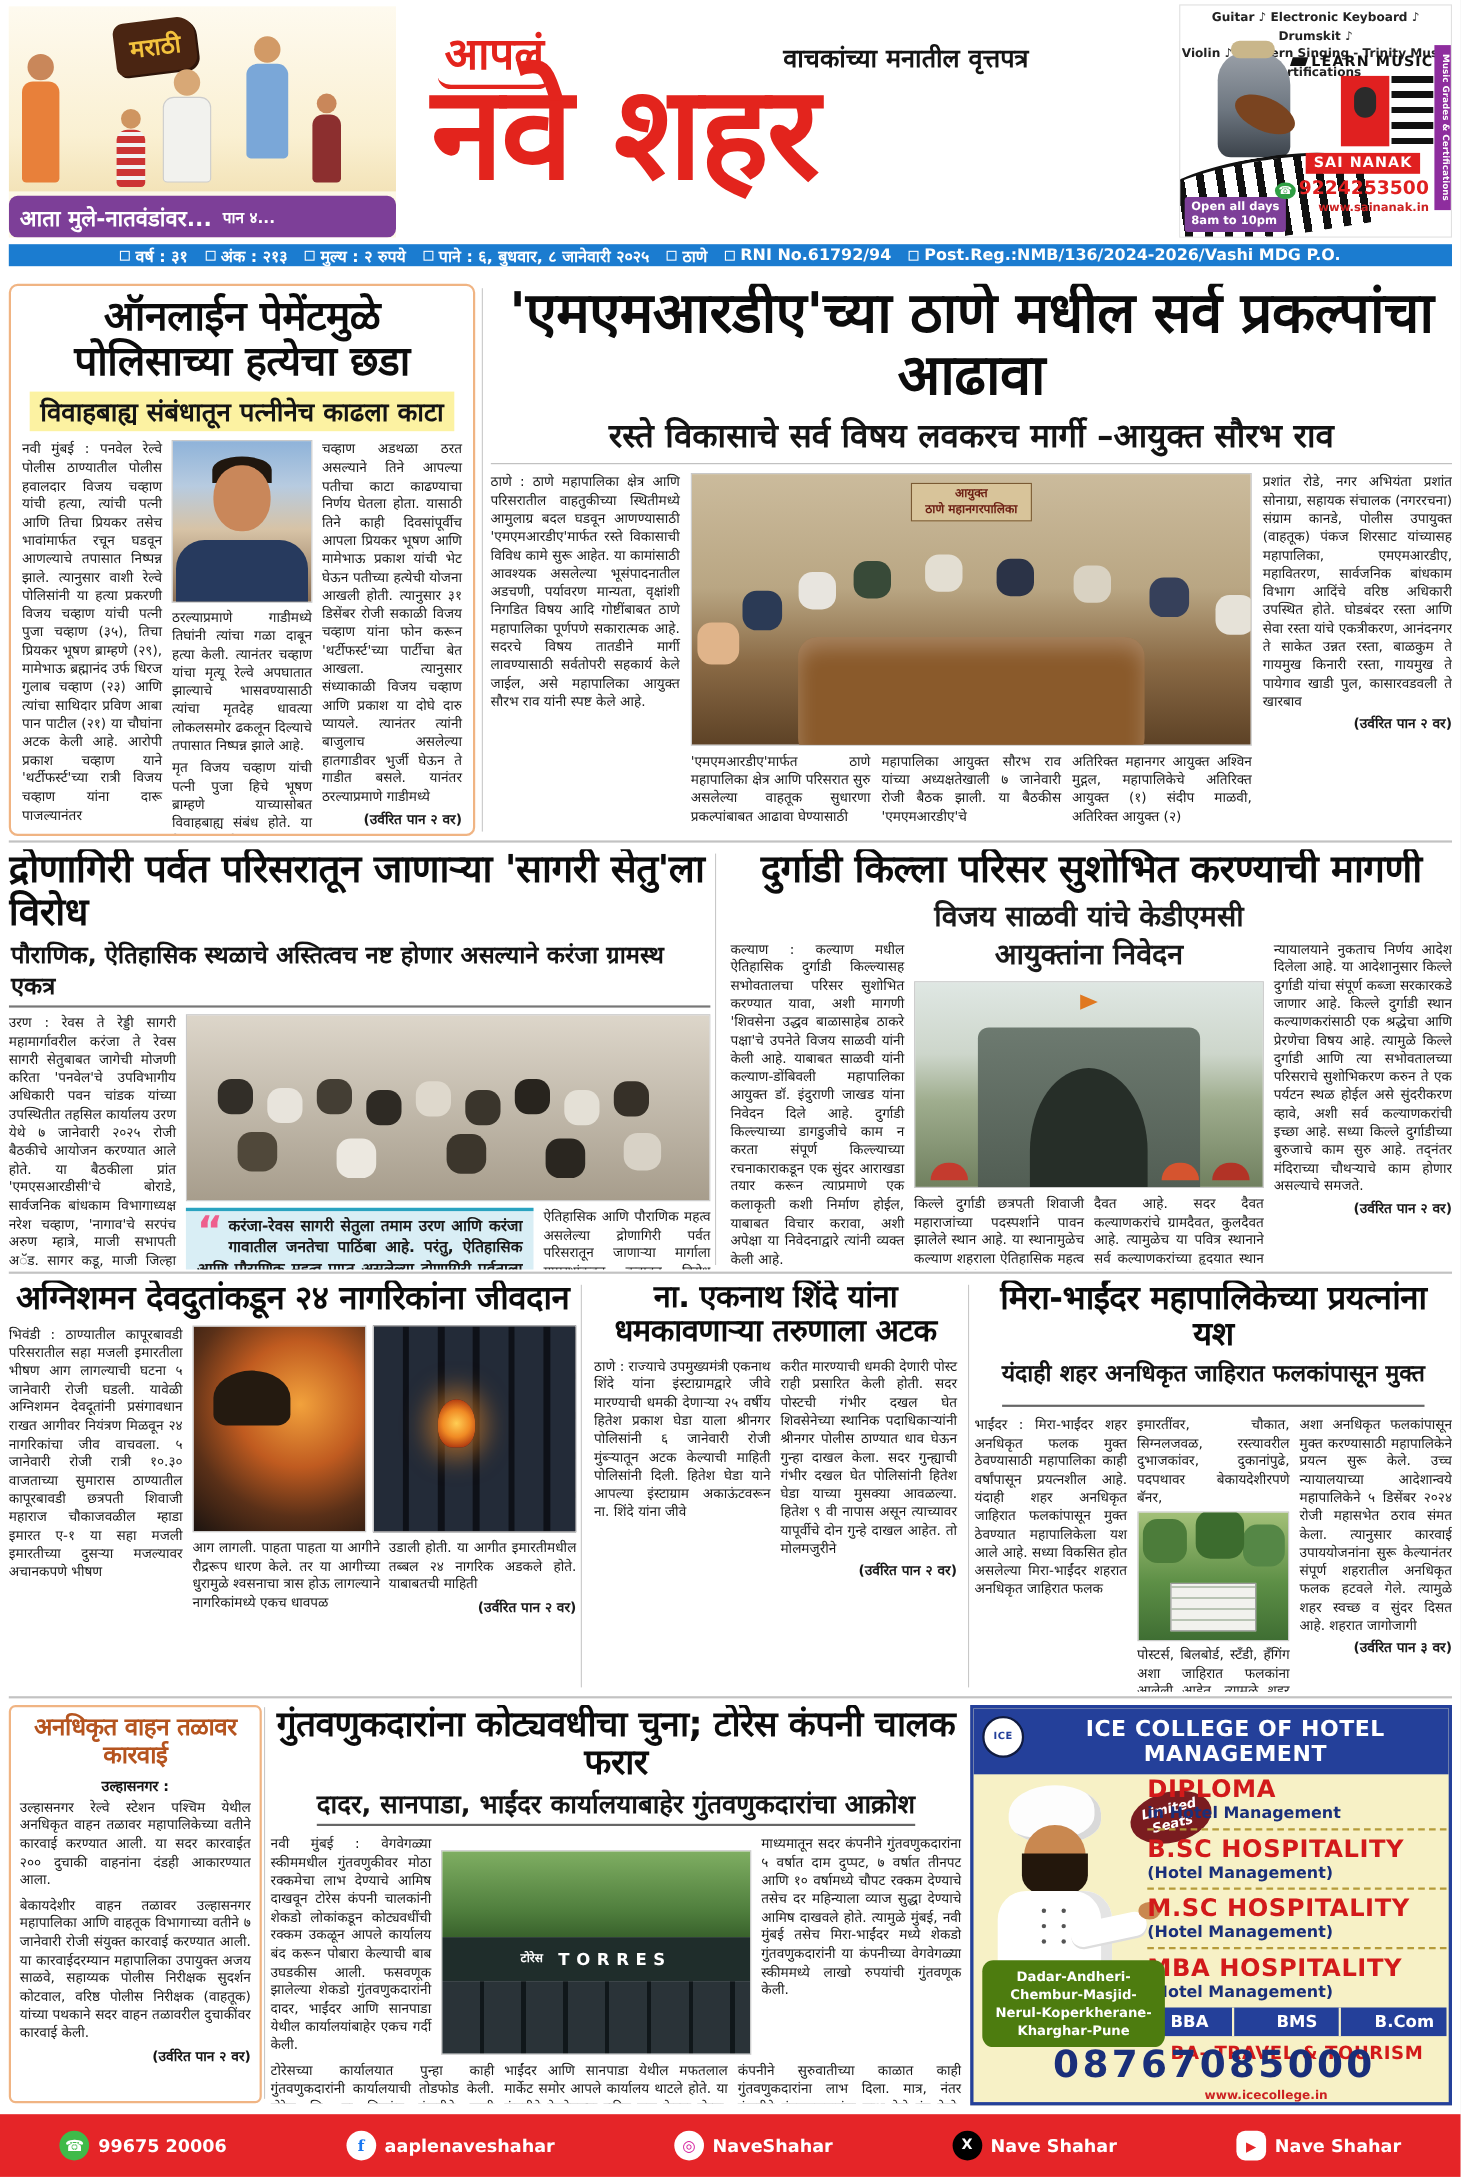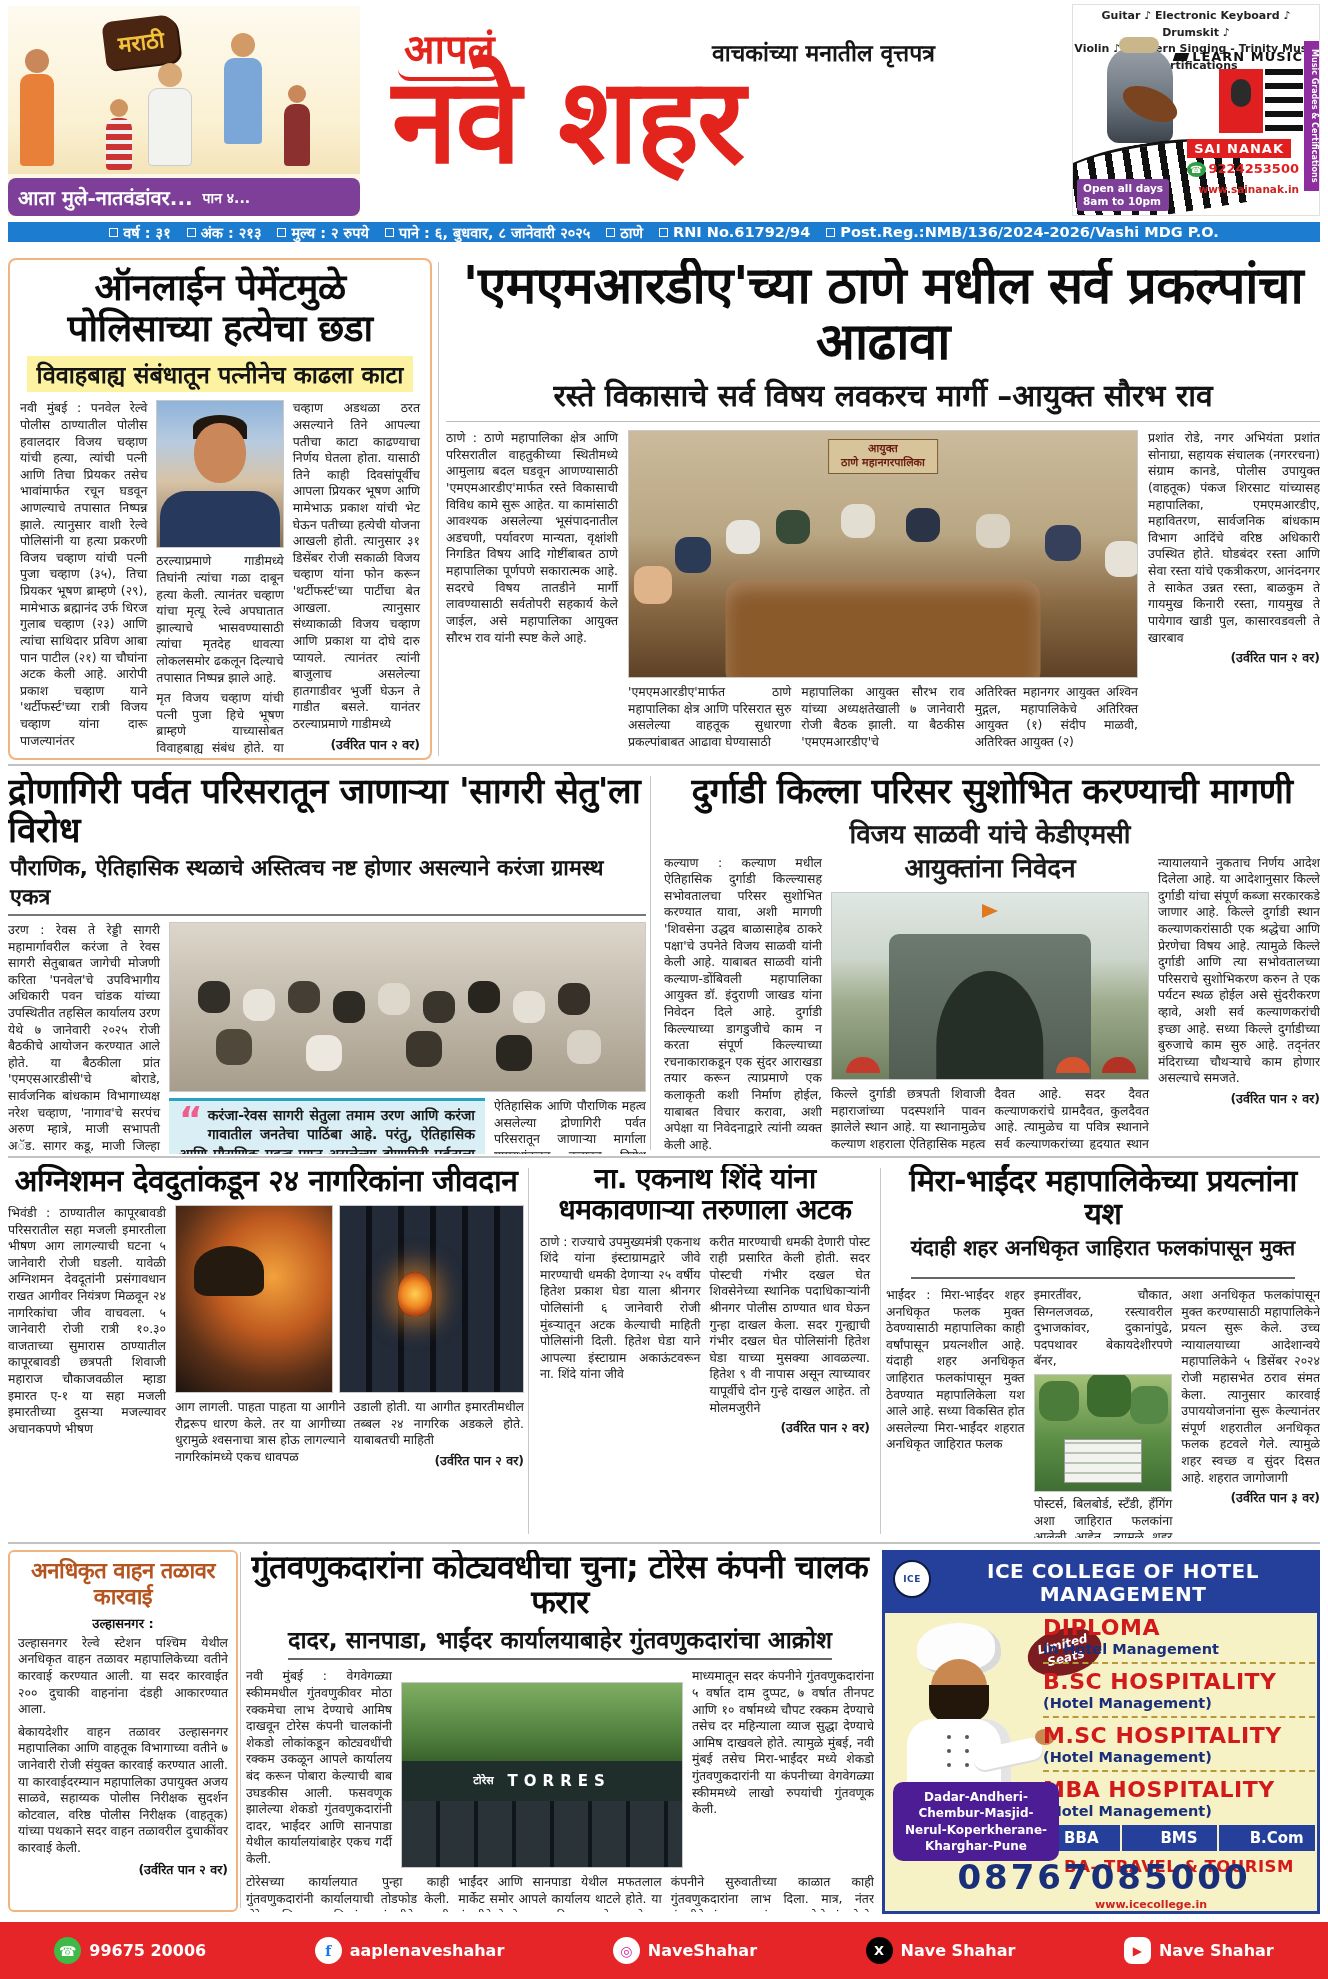--- a/index.html
+++ b/index.html
@@ -29,21 +29,21 @@
   .musician:before { content:""; position:absolute; left:12px; top:-10px; width:40px; height:16px; background:#c9b68a; border-radius:8px; }
   .guitar { position:absolute; left:48px; top:44px; width:58px; height:30px; background:#7a4420; border-radius:50%; transform:rotate(24deg); }
   .learn { position:absolute; right:16px; top:44px; font-size:13px; font-weight:900; color:#111; letter-spacing:1px; }
   .learn:before { content:""; display:inline-block; width:14px; height:8px; background:#111; margin-right:4px; transform:skewX(-18deg); }
   .redblock { position:absolute; right:56px; top:64px; width:44px; height:64px; background:#e02020; }
   .redblock:after { content:""; position:absolute; left:12px; top:10px; width:20px; height:28px; background:#2b2b2b; border-radius:10px; }
   .keys2 { position:absolute; right:16px; top:64px; width:38px; height:64px; background:repeating-linear-gradient(180deg,#111 0 6px,#fff 6px 14px); }
   .sainanak { position:absolute; right:28px; top:134px; background:#e02020; color:#fff; font-weight:900; font-size:13px; padding:2px 7px; letter-spacing:1px; }
   .vstrip { position:absolute; right:0; top:36px; width:15px; height:150px; background:#8e2d9e; color:#fff; writing-mode:vertical-rl; font-size:8px; font-weight:bold; text-align:center; }
   .openbox { position:absolute; left:4px; bottom:4px; background:#7d3f98; color:#fff; font-size:10.5px; font-weight:bold; padding:3px 6px; line-height:1.25; border-radius:3px; }
-  .ad-phone { position:absolute; right:20px; top:156px; font-size:13px; font-weight:900; color:#e02020;margin-left:12px; }
+  .ad-phone { position:absolute; right:20px; top:156px; font-size:17px; font-weight:900; color:#e02020;margin-left:12px; }
   .ad-phone:before { content:"☎"; color:#fff; background:#2f9e44; border-radius:50%; font-size:10px; padding:2px 3px; margin-right:3px; }
   .ad-site { position:absolute; right:20px; top:178px; font-size:10.5px; font-weight:bold; color:#c22; }
 
   
   .infobar { position:absolute; left:8px; top:222px; width:1312px; height:20px; background:#1b7cd0; color:#fff; display:flex; align-items:center; justify-content:center; gap:16px; font-size:14.5px; font-weight:bold; }
   .infobar .item { display:flex; align-items:center; gap:5px; white-space:nowrap; }
   .sq { display:inline-block; width:9px; height:9px; border:1.5px solid #fff; background:transparent; }
 
   
   .art { position:absolute; overflow:hidden; color:#141414; }
@@ -170,21 +170,21 @@
   .chef .hand { position:absolute; left:146px; top:106px; width:20px; height:16px; background:#c98850; border-radius:50%; }
   .limited { position:absolute; left:142px; top:76px; transform:rotate(-14deg); background:#7a1c20; color:#fff; font-weight:800; font-style:italic; font-size:12px; text-align:center; line-height:1.15; padding:9px 12px; border-radius:50%; }
   .ice-courses { position:absolute; left:158px; top:62px; width:272px; }
   .ice-course .nm { color:#d21a1a; font-weight:900; font-size:22px; letter-spacing:.5px; }
   .ice-course .sb { color:#1a2f7a; font-weight:800; font-size:14.5px; margin-top:1px; }
   .ice-dash { border-bottom:2px dashed #b59b3a; margin:5px 0; }
   .ice-bar { display:flex; background:#24409a; color:#fff; font-weight:900; font-size:15px; text-align:center; margin-top:6px;gap:19px; }
   .ice-bar span { flex:1; padding:4px 0; border-right:2px solid #f7f1c6; }
   .ice-bar span:last-child { border-right:none; }
   .ice-travel { color:#d21a1a; font-weight:900; font-size:16.5px; text-align:center; margin-top:6px; letter-spacing:.5px; }
-  .ice-loc { position:absolute; left:8px; bottom:50px; width:166px; background:#4c1d95; color:#fff; border-radius:10px; font-size:12px; font-weight:700; text-align:center; padding:7px 6px; line-height:1.35; }
+  .ice-loc { position:absolute; left:8px; bottom:50px; width:166px; background:#4d7c0f; color:#fff; border-radius:10px; font-size:12px; font-weight:700; text-align:center; padding:7px 6px; line-height:1.35; }
   .ice-phone { position:absolute; left:14px; bottom:14px; width:410px; text-align:center; color:#1a2f7a; font-weight:900; font-size:34px; letter-spacing:3px; }
   .ice-site { position:absolute; right:110px; bottom:0px; color:#c22; font-weight:bold; font-size:11px; }
 
   
   .footer { position:absolute; left:0; top:1922px; width:1328px; height:57px; background:#e52528; display:flex; align-items:center; justify-content:space-around; color:#fff; font-weight:700; font-size:16px; }
   .social { display:flex; align-items:center; gap:8px; }
   .sicon { width:27px; height:27px; border-radius:50%; display:flex; align-items:center; justify-content:center; font-size:14px; font-weight:900; }
   .ic-wa { background:#3fba49; color:#fff; }
   .ic-fb { background:#fff; color:#1877f2; font-family:"DejaVu Serif", serif; }
   .ic-ig { background:#fff; color:#d6249f; }

